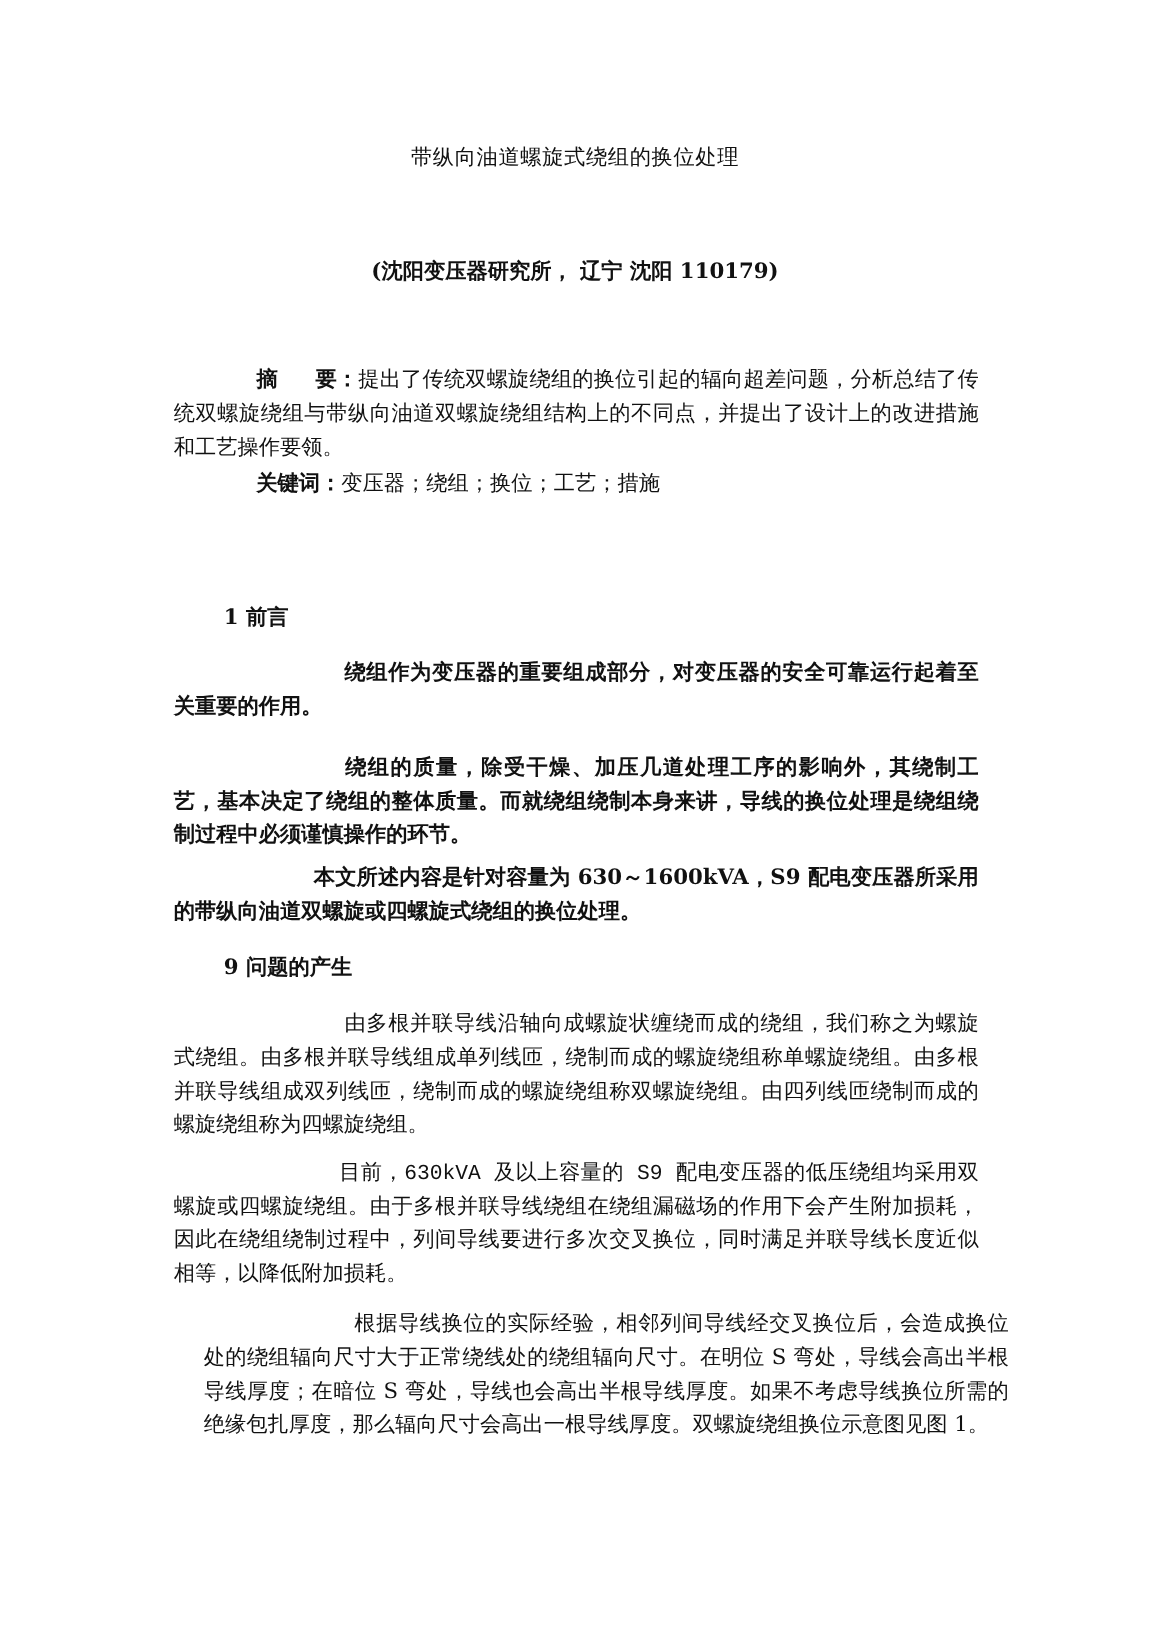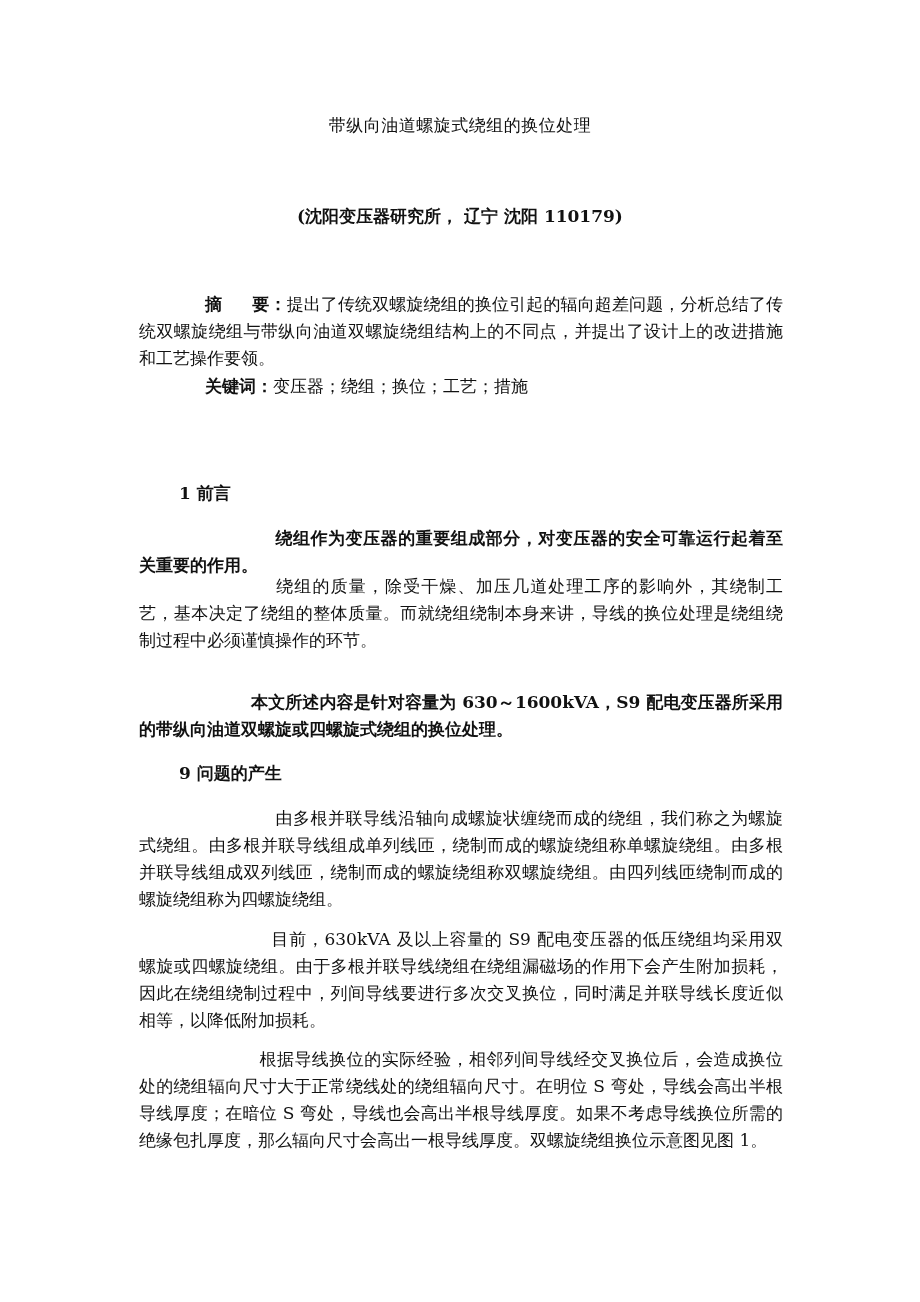--- a/index.html
+++ b/index.html
@@ -37,35 +37,35 @@
   <div class="block" style="top:373px;font-family:Liberation Serif, serif;">
     <span class="ind1"></span><span class="bold">关键词：</span><span>变压器；绕组；换位；工艺；措施</span>
   </div>
 
   <div class="heading" style="top:482px;">1 前言</div>
 
   <div class="block" style="top:525px;font-weight:bold;">
     <span class="ind2"></span><span>绕组作为变压器的重要组成部分，对变压器的安全可靠运行起着至关重要的作用。</span>
   </div>
 
-  <div class="block" style="top:573px;">
+  <div class="block" style="top:601px;font-weight:bold;">
     <span class="ind2"></span><span>绕组的质量，除受干燥、加压几道处理工序的影响外，其绕制工艺，基本决定了绕组的整体质量。而就绕组绕制本身来讲，导线的换位处理是绕组绕制过程中必须谨慎操作的环节。</span>
   </div>
 
   <div class="block" style="top:689px;font-weight:bold;">
     <span class="ind3"></span><span>本文所述内容是针对容量为 630～1600kVA，S9 配电变压器所采用的带纵向油道双螺旋或四螺旋式绕组的换位处理。</span>
   </div>
 
   <div class="heading" style="top:762px;">9 问题的产生</div>
 
   <div class="block" style="top:805px;font-family:Liberation Serif, serif;">
     <span class="ind2"></span><span>由多根并联导线沿轴向成螺旋状缠绕而成的绕组，我们称之为螺旋式绕组。由多根并联导线组成单列线匝，绕制而成的螺旋绕组称单螺旋绕组。由多根并联导线组成双列线匝，绕制而成的螺旋绕组称双螺旋绕组。由四列线匝绕制而成的螺旋绕组称为四螺旋绕组。</span>
   </div>
 
-  <div class="block" style="top:926px;">
+  <div class="block" style="top:926px;font-family:Liberation Mono, monospace;">
     <span class="ind4"></span><span>目前，630kVA 及以上容量的 S9 配电变压器的低压绕组均采用双螺旋或四螺旋绕组。由于多根并联导线绕组在绕组漏磁场的作用下会产生附加损耗，因此在绕组绕制过程中，列间导线要进行多次交叉换位，同时满足并联导线长度近似相等，以降低附加损耗。</span>
   </div>
 
-  <div class="block" style="top:1046px;">
+  <div class="block" style="top:1046px;margin-left:24px;">
     <span class="ind5"></span><span>根据导线换位的实际经验，相邻列间导线经交叉换位后，会造成换位处的绕组辐向尺寸大于正常绕线处的绕组辐向尺寸。在明位 S 弯处，导线会高出半根导线厚度；在暗位 S 弯处，导线也会高出半根导线厚度。如果不考虑导线换位所需的绝缘包扎厚度，那么辐向尺寸会高出一根导线厚度。双螺旋绕组换位示意图见图 1。</span>
   </div>
 
 </div>
 
 </body></html>

